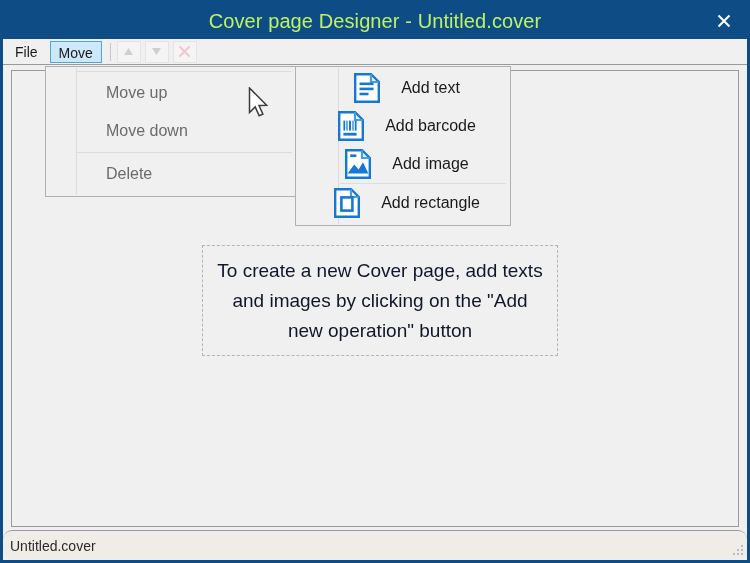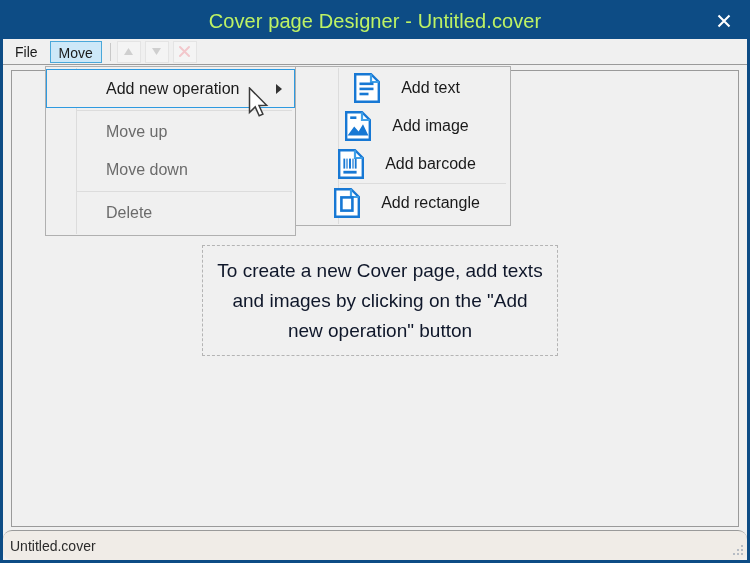--- a/index.html
+++ b/index.html
@@ -334,24 +334,20 @@
       <div class="grip-dot" style="left:7px;  top:6px;"></div>
       <div class="grip-dot" style="left:11px; top:10px;"></div>
       <div class="grip-dot" style="left:7px;  top:10px;"></div>
       <div class="grip-dot" style="left:3px;  top:10px;"></div>
     </div>
   </div>
 
   <div id="edit-menu">
     <div id="edit-menu-gutter"></div>
 
-    <div class="menu-item highlighted">
-      <span class="mi-label">Add new operation</span>
-      <span class="submenu-arrow"></span>
-    </div>
 
     <div class="menu-divider"></div>
 
     <div class="menu-item">
       <span class="mi-label">Move up</span>
     </div>
 
     <div class="menu-item">
       <span class="mi-label">Move down</span>
     </div>
@@ -370,50 +366,50 @@
       <span class="si-icon">
         <svg width="26" height="30" viewBox="0 0 26 30">
           <path d="M1.2 1.2 H17 L24.8 9 V28.8 H1.2 Z" fill="#ffffff" stroke="#1778d4" stroke-width="2.4" stroke-linejoin="miter"></path>
           <path d="M17 1.2 L17 9 L24.8 9" fill="none" stroke="#3fa0e8" stroke-width="2.2"></path>
           <rect x="5.5" y="9.5" width="14" height="2.6" fill="#1778d4"></rect>
           <rect x="5.5" y="14.6" width="14" height="2.6" fill="#1778d4"></rect>
           <rect x="5.5" y="19.7" width="9" height="2.6" fill="#1778d4"></rect>
         </svg>
       </span>
       <span class="si-label">Add text</span>
-    </div>
-
-    <div class="sub-item">
-      <span class="si-icon">
-        <svg width="26" height="30" viewBox="0 0 26 30">
-          <path d="M1.2 1.2 H17 L24.8 9 V28.8 H1.2 Z" fill="#ffffff" stroke="#1778d4" stroke-width="2.4" stroke-linejoin="miter"></path>
-          <path d="M17 1.2 L17 9 L24.8 9" fill="none" stroke="#3fa0e8" stroke-width="2.2"></path>
-          <rect x="5.2" y="5.4" width="6.2" height="2.6" fill="#1778d4"></rect>
-          <path d="M2.6 24.6 L9.2 15.5 L13.6 20.4 L18 13.2 L23.4 24.6 Z" fill="#1778d4"></path>
-        </svg>
-      </span>
-      <span class="si-label">Add image</span>
     </div>
 
     <div class="sub-item">
       <span class="si-icon">
         <svg width="26" height="30" viewBox="0 0 26 30">
           <path d="M1.2 1.2 H17 L24.8 9 V28.8 H1.2 Z" fill="#ffffff" stroke="#1778d4" stroke-width="2.4" stroke-linejoin="miter"></path>
           <path d="M17 1.2 L17 9 L24.8 9" fill="none" stroke="#3fa0e8" stroke-width="2.2"></path>
           <rect x="5.4" y="9.6" width="1.8" height="10" fill="#1778d4"></rect>
           <rect x="8.4" y="9.6" width="1.2" height="10" fill="#1778d4"></rect>
           <rect x="11.0" y="9.6" width="2.0" height="10" fill="#1778d4"></rect>
           <rect x="14.4" y="9.6" width="1.2" height="10" fill="#1778d4"></rect>
           <rect x="16.8" y="9.6" width="1.8" height="10" fill="#1778d4"></rect>
           <rect x="5.4" y="21.8" width="13.2" height="2.8" fill="#1778d4"></rect>
         </svg>
       </span>
       <span class="si-label">Add barcode</span>
     </div>
 
+    <div class="sub-item">
+      <span class="si-icon">
+        <svg width="26" height="30" viewBox="0 0 26 30">
+          <path d="M1.2 1.2 H17 L24.8 9 V28.8 H1.2 Z" fill="#ffffff" stroke="#1778d4" stroke-width="2.4" stroke-linejoin="miter"></path>
+          <path d="M17 1.2 L17 9 L24.8 9" fill="none" stroke="#3fa0e8" stroke-width="2.2"></path>
+          <rect x="5.2" y="5.4" width="6.2" height="2.6" fill="#1778d4"></rect>
+          <path d="M2.6 24.6 L9.2 15.5 L13.6 20.4 L18 13.2 L23.4 24.6 Z" fill="#1778d4"></path>
+        </svg>
+      </span>
+      <span class="si-label">Add image</span>
+    </div>
+
     <div class="sub-divider"></div>
 
     <div class="sub-item">
       <span class="si-icon">
         <svg width="26" height="30" viewBox="0 0 26 30">
           <path d="M1.2 1.2 H17 L24.8 9 V28.8 H1.2 Z" fill="#ffffff" stroke="#1778d4" stroke-width="2.4" stroke-linejoin="miter"></path>
           <path d="M17 1.2 L17 9 L24.8 9" fill="none" stroke="#3fa0e8" stroke-width="2.2"></path>
           <rect x="7.4" y="9.4" width="11" height="13.2" fill="none" stroke="#1778d4" stroke-width="2.6"></rect>
         </svg>
       </span>

